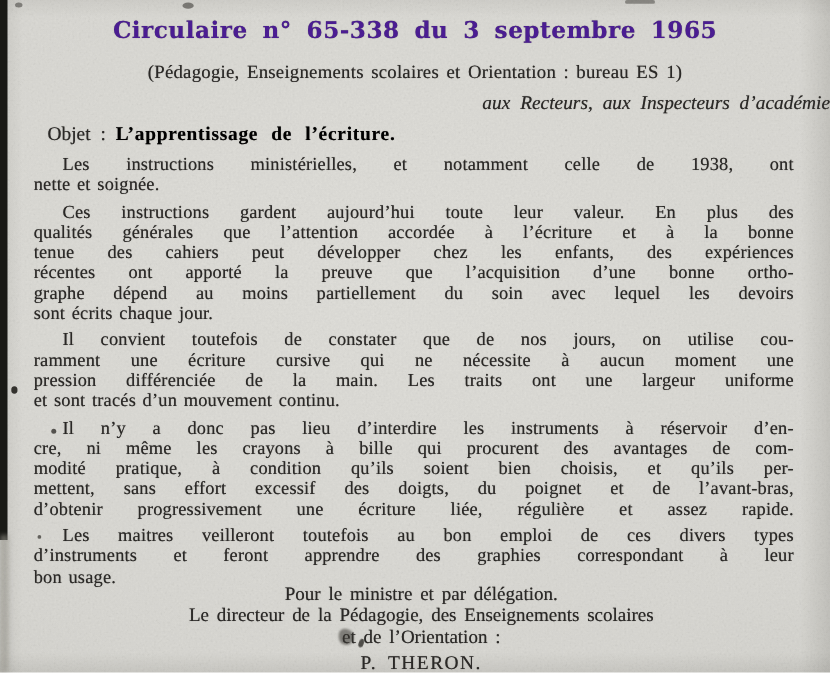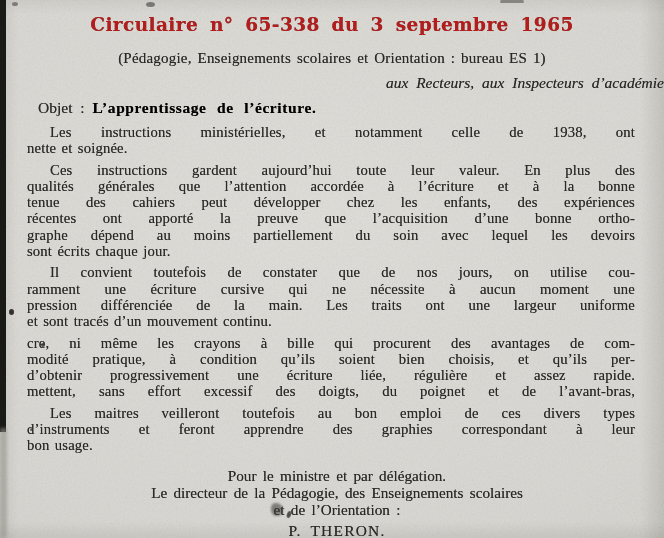--- a/index.html
+++ b/index.html
@@ -20,21 +20,21 @@
 
   
   .title {
     position: absolute; top: 14px; left: 0; width: 664px;
     text-align: center;
     font-family: "DejaVu Serif", serif;
     font-weight: bold;
     font-size: 18.5px;
     letter-spacing: 0.4px;
     word-spacing: 5px;
-    color: #b91c1c;
+    color: #4c1d95;
   }
   .subtitle {
     position: absolute; top: 50px; left: 0; width: 664px;
     text-align: center;
     font-size: 15px;
     letter-spacing: 0.2px;
     word-spacing: 2px;
   }
   .addressees {
     position: absolute; top: 74px; left: 0; width: 664px;
@@ -145,24 +145,25 @@
       <div class="pline">graphe dépend au moins partiellement du soin avec lequel les devoirs</div>
       <div class="pline short-last">sont écrits chaque jour.</div>
     </div>
     <div class="para">
       <div class="pline first">Il convient toutefois de constater que de nos jours, on utilise cou-</div>
       <div class="pline">ramment une écriture cursive qui ne nécessite à aucun moment une</div>
       <div class="pline">pression différenciée de la main. Les traits ont une largeur uniforme</div>
       <div class="pline short-last">et sont tracés d’un mouvement continu.</div>
     </div>
     <div class="para">
+      <div class="pline first">Il n’y a donc pas lieu d’interdire les instruments à réservoir d’en-</div>
       <div class="pline">cre, ni même les crayons à bille qui procurent des avantages de com-</div>
       <div class="pline">modité pratique, à condition qu’ils soient bien choisis, et qu’ils per-</div>
+      <div class="pline">mettent, sans effort excessif des doigts, du poignet et de l’avant-bras,</div>
       <div class="pline">d’obtenir progressivement une écriture liée, régulière et assez rapide.</div>
-      <div class="pline">mettent, sans effort excessif des doigts, du poignet et de l’avant-bras,</div>
     </div>
     <div class="para">
       <div class="pline first">Les maitres veilleront toutefois au bon emploi de ces divers types</div>
       <div class="pline">d’instruments et feront apprendre des graphies correspondant à leur</div>
       <div class="pline short-last">bon usage.</div>
     </div>
   </div>
 
 <div class="closing ink">
   <div>Pour le ministre et par délégation.</div>

